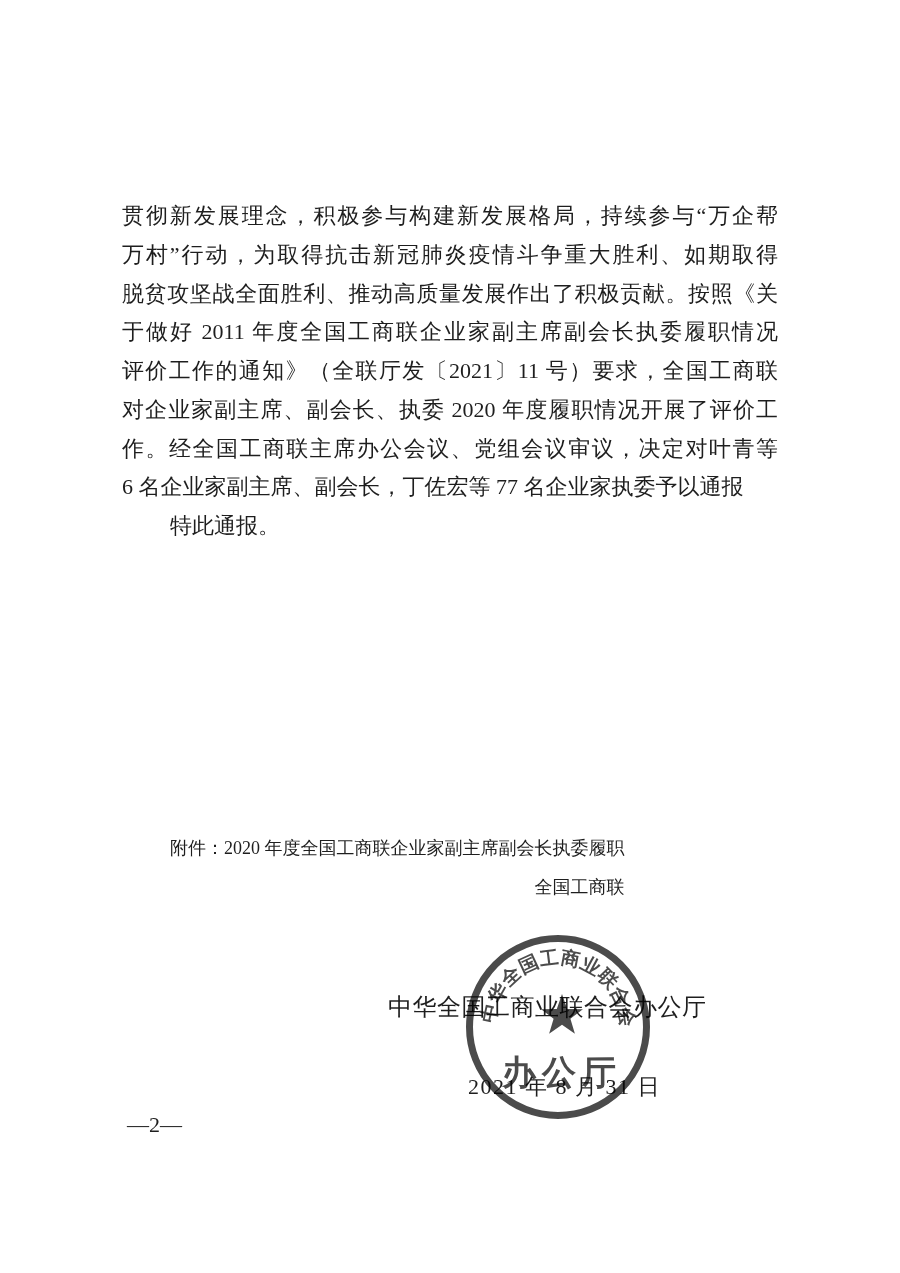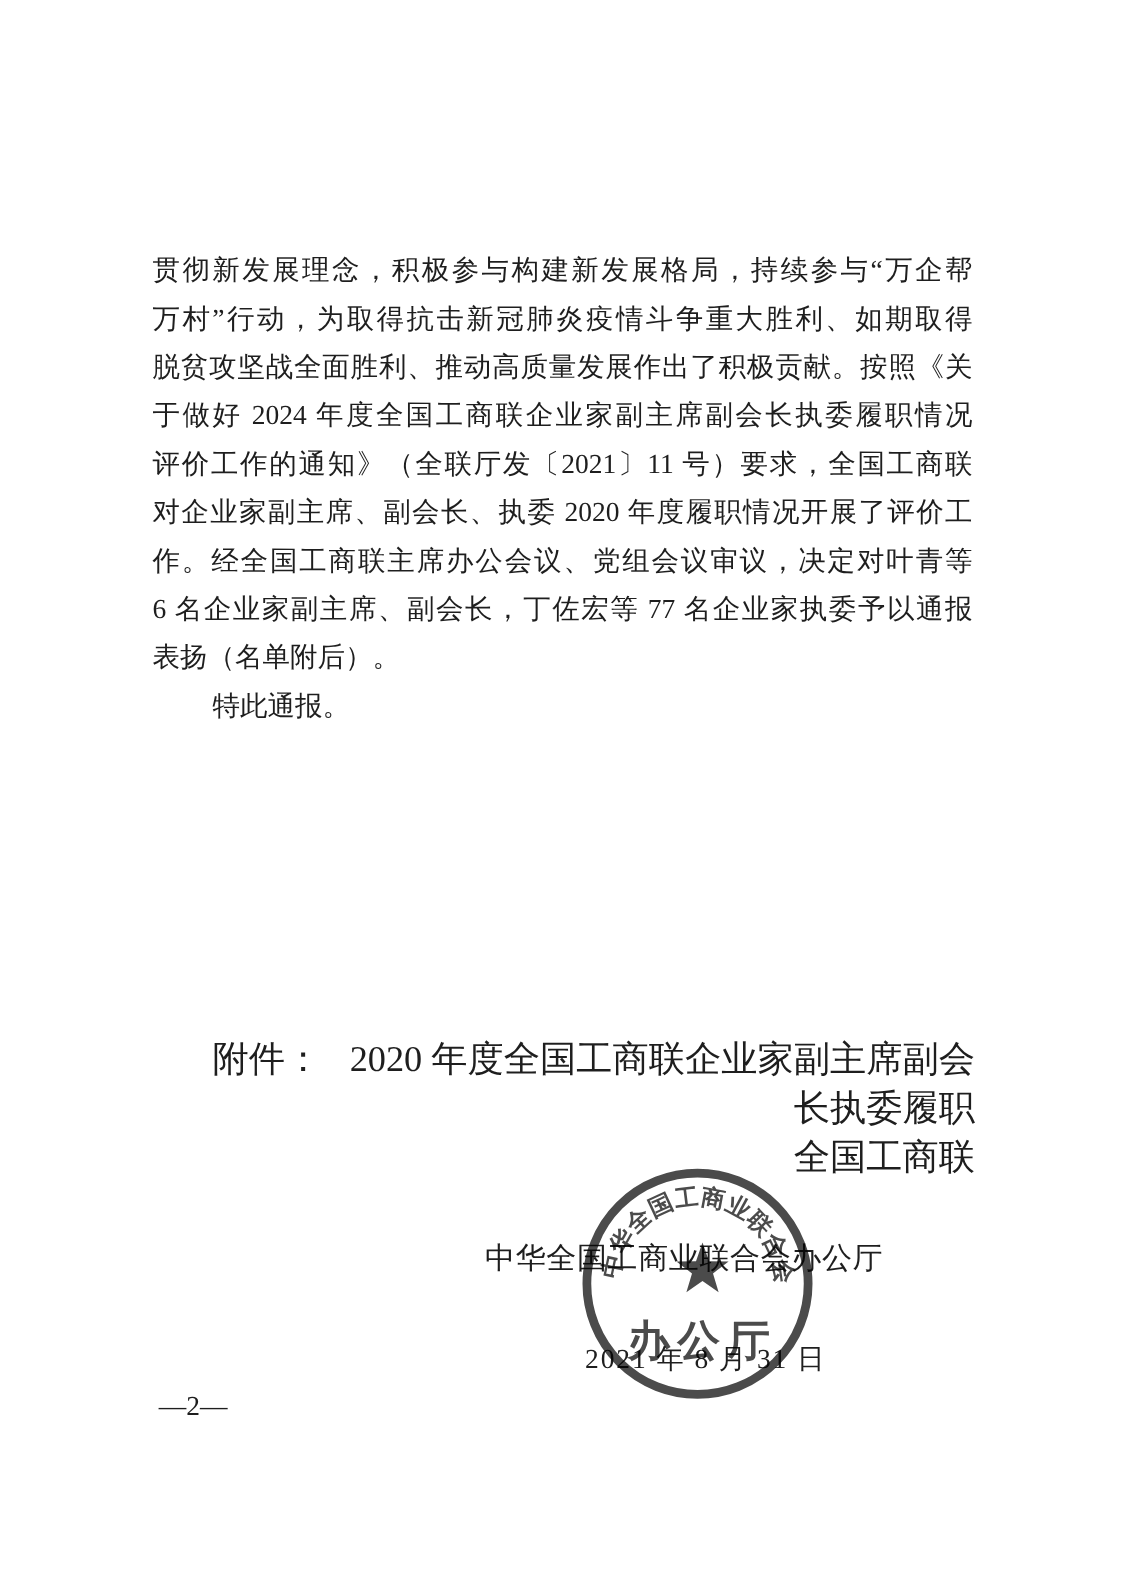--- a/index.html
+++ b/index.html
@@ -38,21 +38,21 @@
   .closing-line {
     text-indent: 48px;
     text-align: left;
     text-align-last: left;
   }
   .attachment {
     position: absolute;
     left: 170px;
     top: 829px;
     width: 610px;
-    font-size: 29px;
+    font-size: 18px;
     line-height: 38.75px;
     display: flex;
     align-items: flex-start;
   }
   .att-label {
     white-space: nowrap;
     flex: 0 0 auto;
   }
   .att-lines div {
     text-align: right;
@@ -109,26 +109,25 @@
 </head>
 <body>
 
 <div class="page">
 
   <div class="body-text">
     <div class="para para-continuation">
         <div class="line">贯彻新发展理念，积极参与构建新发展格局，持续参与“万企帮</div>
         <div class="line">万村”行动，为取得抗击新冠肺炎疫情斗争重大胜利、如期取得</div>
         <div class="line">脱贫攻坚战全面胜利、推动高质量发展作出了积极贡献。按照《关</div>
-        <div class="line">于做好 2024 年度全国工商联企业家副主席副会长执委履职情况</div>
+        <div class="line">于做好 2011 年度全国工商联企业家副主席副会长执委履职情况</div>
         <div class="line">评价工作的通知》（全联厅发〔2021〕11 号）要求，全国工商联</div>
         <div class="line">对企业家副主席、副会长、执委 2020 年度履职情况开展了评价工</div>
         <div class="line">作。经全国工商联主席办公会议、党组会议审议，决定对叶青等</div>
         <div class="line">6 名企业家副主席、副会长，丁佐宏等 77 名企业家执委予以通报</div>
-        <div class="line">表扬（名单附后）。</div>
       </div>
     <div class="closing-line">特此通报。</div>
   </div>
 
   <div class="attachment">
     <span class="att-label">附件：</span>
     <div class="att-lines">
       <div>2020 年度全国工商联企业家副主席副会长执委履职</div>
       <div>全国工商联</div>
     </div>

